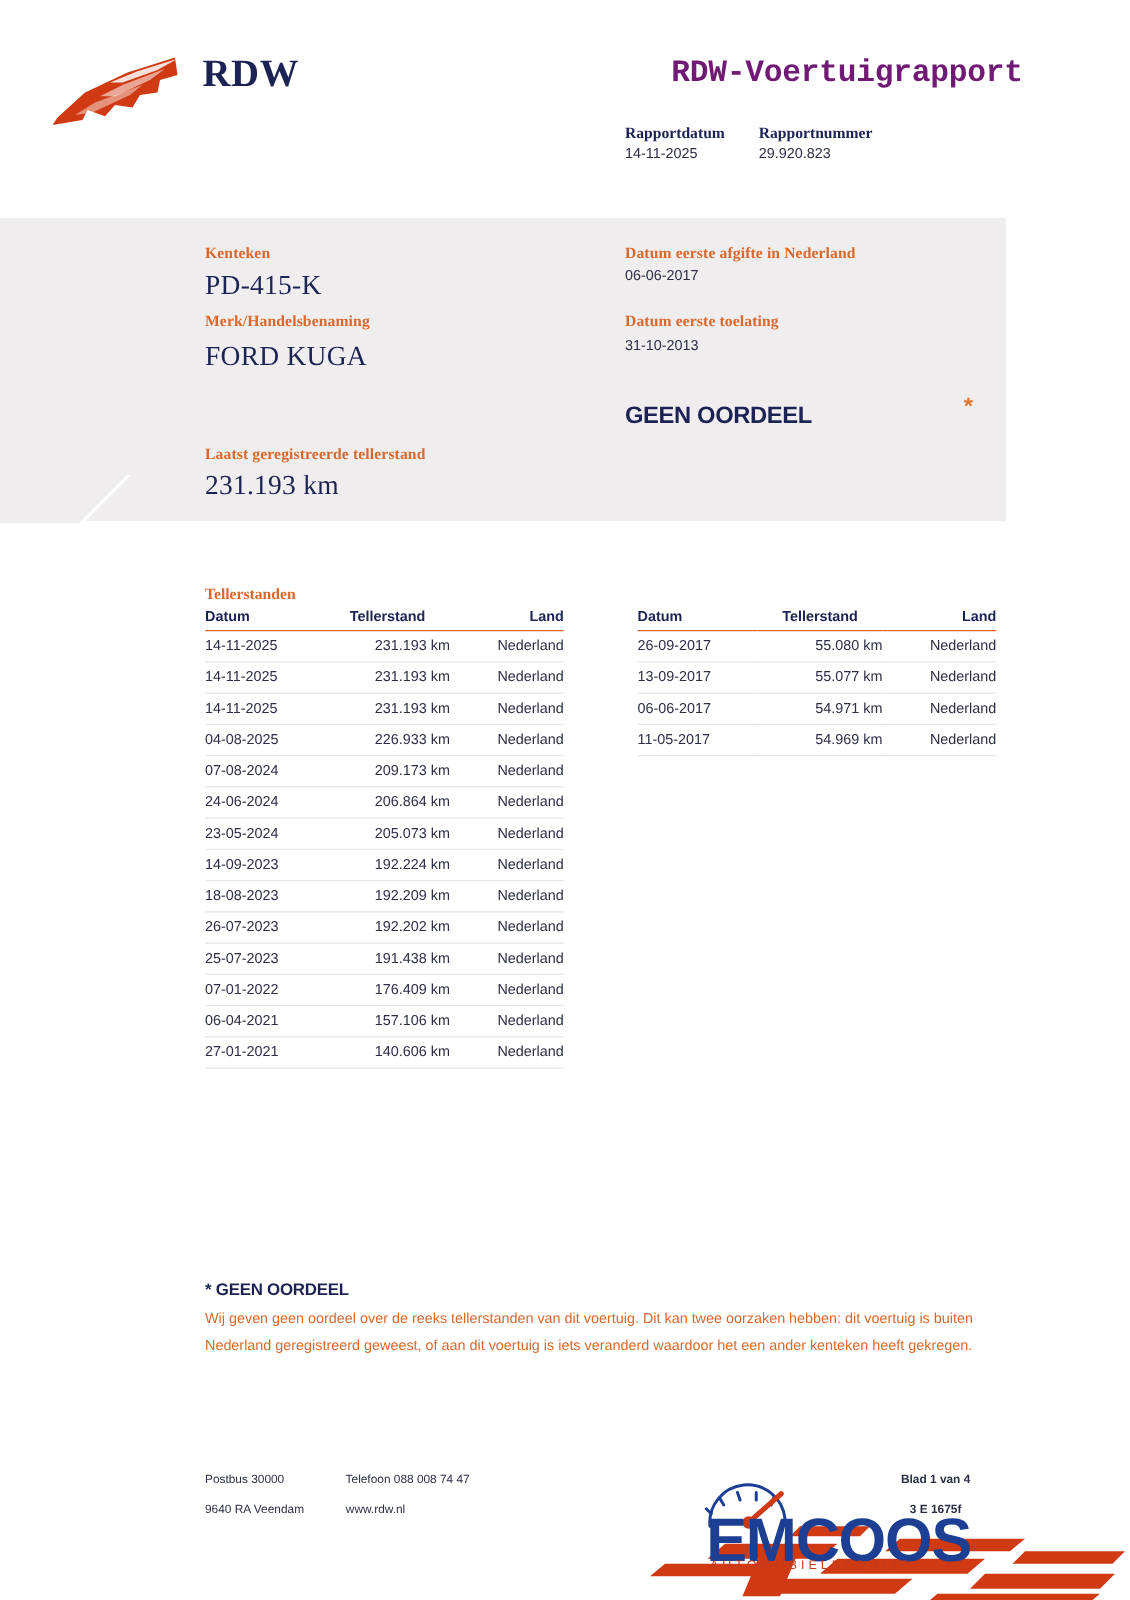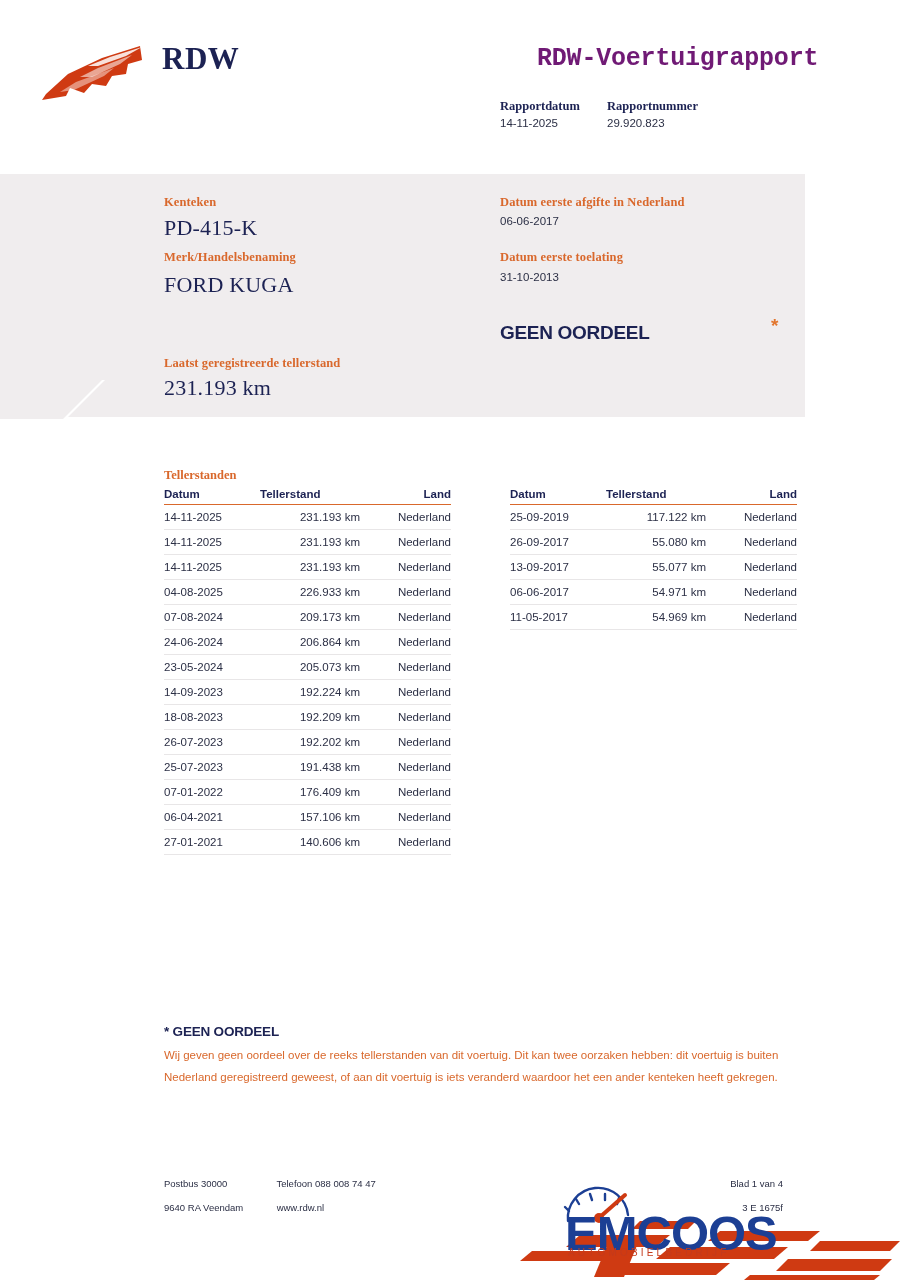--- a/index.html
+++ b/index.html
@@ -170,21 +170,21 @@
     font-size: 11.5px;
     color: #2b2f45;
     padding: 6px 0 6px 0;
     border-bottom: 1px solid #e8e6e7;
     white-space: nowrap;
     line-height: 12px;
   }
   .c-date { text-align: left; width: 96px; }
   .c-km   { text-align: right; width: 100px; padding-right: 0; }
   .c-land { text-align: right; }
-  th.c-km { text-align: left; margin-top: 24px; }
+  th.c-km { text-align: center; margin-top: 24px; }
   th.c-land { }
 
   
   .footnote {
     position: absolute;
     left: 164px;
     top: 1012px;
     width: 640px;
   }
   .footnote-title {
@@ -209,26 +209,27 @@
     font-size: 9.5px;
     color: #2b2f45;
   }
   .footer-left .fl-row { line-height: 24px; }
   .footer-left .fl-c1 {
     display: inline-block;
     width: 110px;
   }
   .footer-right {
     position: absolute;
-    left: 658px;
+    left: 686px;
     top: 1172px;
     width: 125px;
-    text-align: right;
+    text-align: center;
     font-size: 9.5px;
     color: #2b2f45;
+    font-weight: bold;
   }
   .footer-right .fr-row { line-height: 24px; }
 
   
   .watermark {
     position: absolute;
     left: 520px;
     top: 1185px;
     width: 384px;
     height: 95px;
@@ -390,25 +391,20 @@
 
   <table class="tbl right">
     <thead>
       <tr>
         <th class="c-date">Datum</th>
         <th class="c-km">Tellerstand</th>
         <th class="c-land">Land</th>
       </tr>
     </thead>
     <tbody>
-        <tr>
-          <td class="c-date">25-09-2019</td>
-          <td class="c-km">117.122 km</td>
-          <td class="c-land">Nederland</td>
-        </tr>
         <tr>
           <td class="c-date">26-09-2017</td>
           <td class="c-km">55.080 km</td>
           <td class="c-land">Nederland</td>
         </tr>
         <tr>
           <td class="c-date">13-09-2017</td>
           <td class="c-km">55.077 km</td>
           <td class="c-land">Nederland</td>
         </tr>

